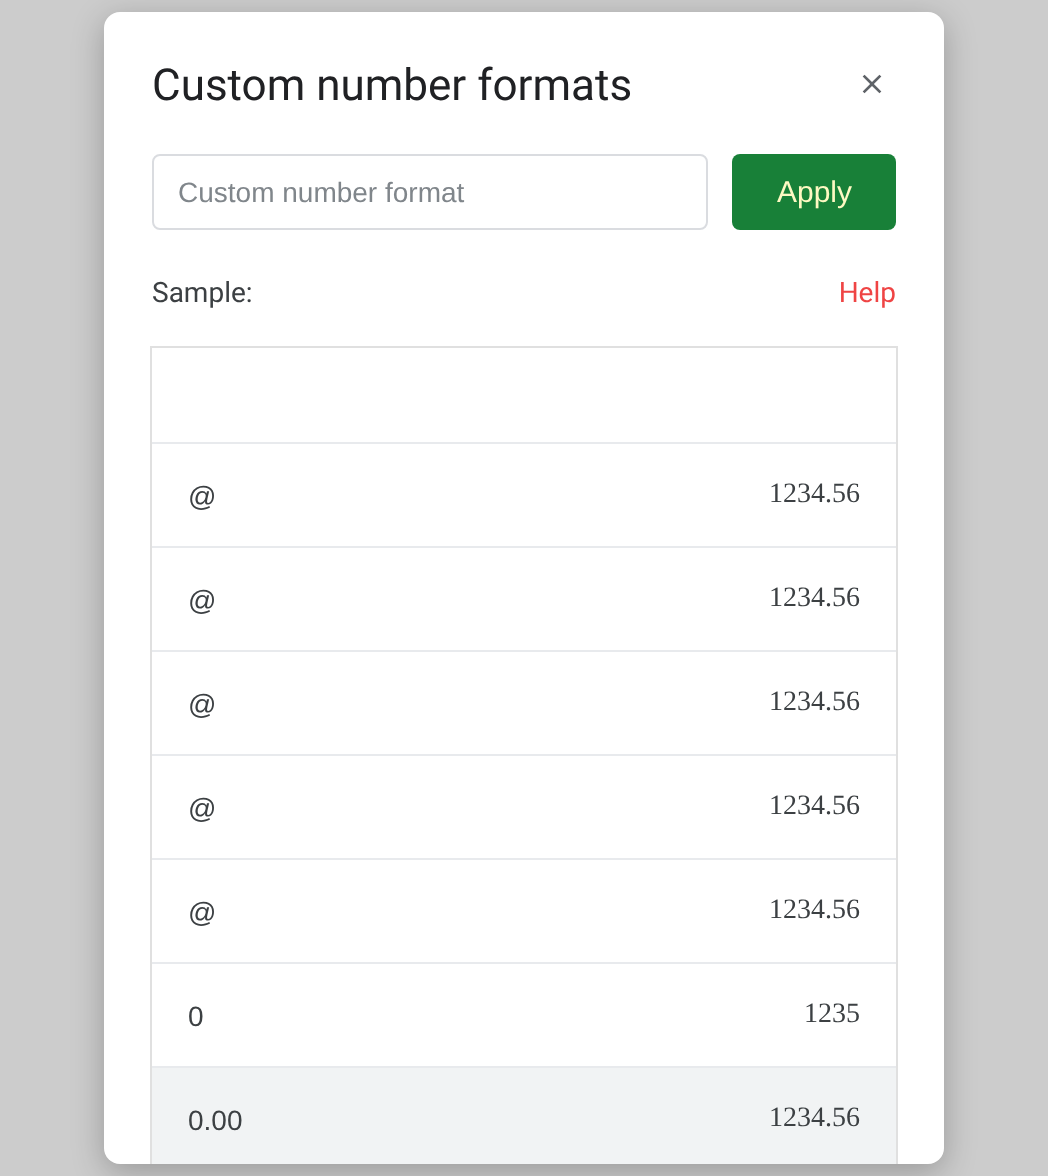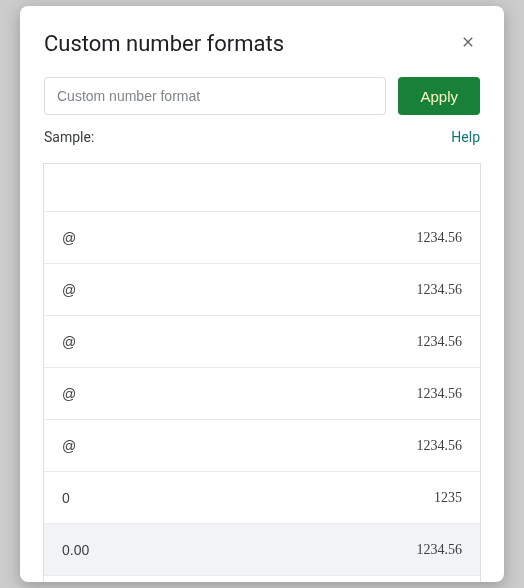--- a/index.html
+++ b/index.html
@@ -7,21 +7,21 @@
       font-family: "Google Sans", Roboto, Arial, sans-serif;
       background: #ccc;
       width: 524px;
       height: 588px;
       display: flex;
       align-items: center;
       justify-content: center;
     }
     .dialog {
       background: #fff;
-      width: 484px;
+      width: 420px;
       height: 576px;
       border-radius: 8px;
       box-shadow: 0 4px 16px rgba(0,0,0,0.25);
       padding: 24px 24px 0 24px;
       display: flex;
       flex-direction: column;
       position: relative;
       overflow: hidden;
     }
     .header {
@@ -42,21 +42,21 @@
       color: #5f6368;
       padding: 4px;
       display:flex;
       align-items:center;
       justify-content:center;
     }
     .close-btn svg { width: 16px; height: 16px; }
     .input-row {
       display: flex;
       gap: 12px;
-      margin-bottom: 14px;
+      margin-bottom: 24px;
     }
     .format-input {
       flex: 1;
       border: 1px solid #dadce0;
       border-radius: 4px;
       padding: 10px 12px;
       font-size: 14px;
       color: #202124;
       outline: none;
     }
@@ -74,21 +74,21 @@
     }
     .meta-row {
       display: flex;
       justify-content: space-between;
       font-size: 14px;
       margin-bottom: 18px;
       gap: 28px;
     }
     .sample-label { color: #3c4043; }
     .help-link {
-      color: #0f766e;
+      color: #ef4444;
       text-decoration: none;
       cursor: pointer;
     }
     .list-wrap {
       flex: 1;
       border: 1px solid #e0e0e0;
       border-bottom: none;
       overflow-y: auto;
       margin: 0 -1px 0 -1px;
       position: relative;

